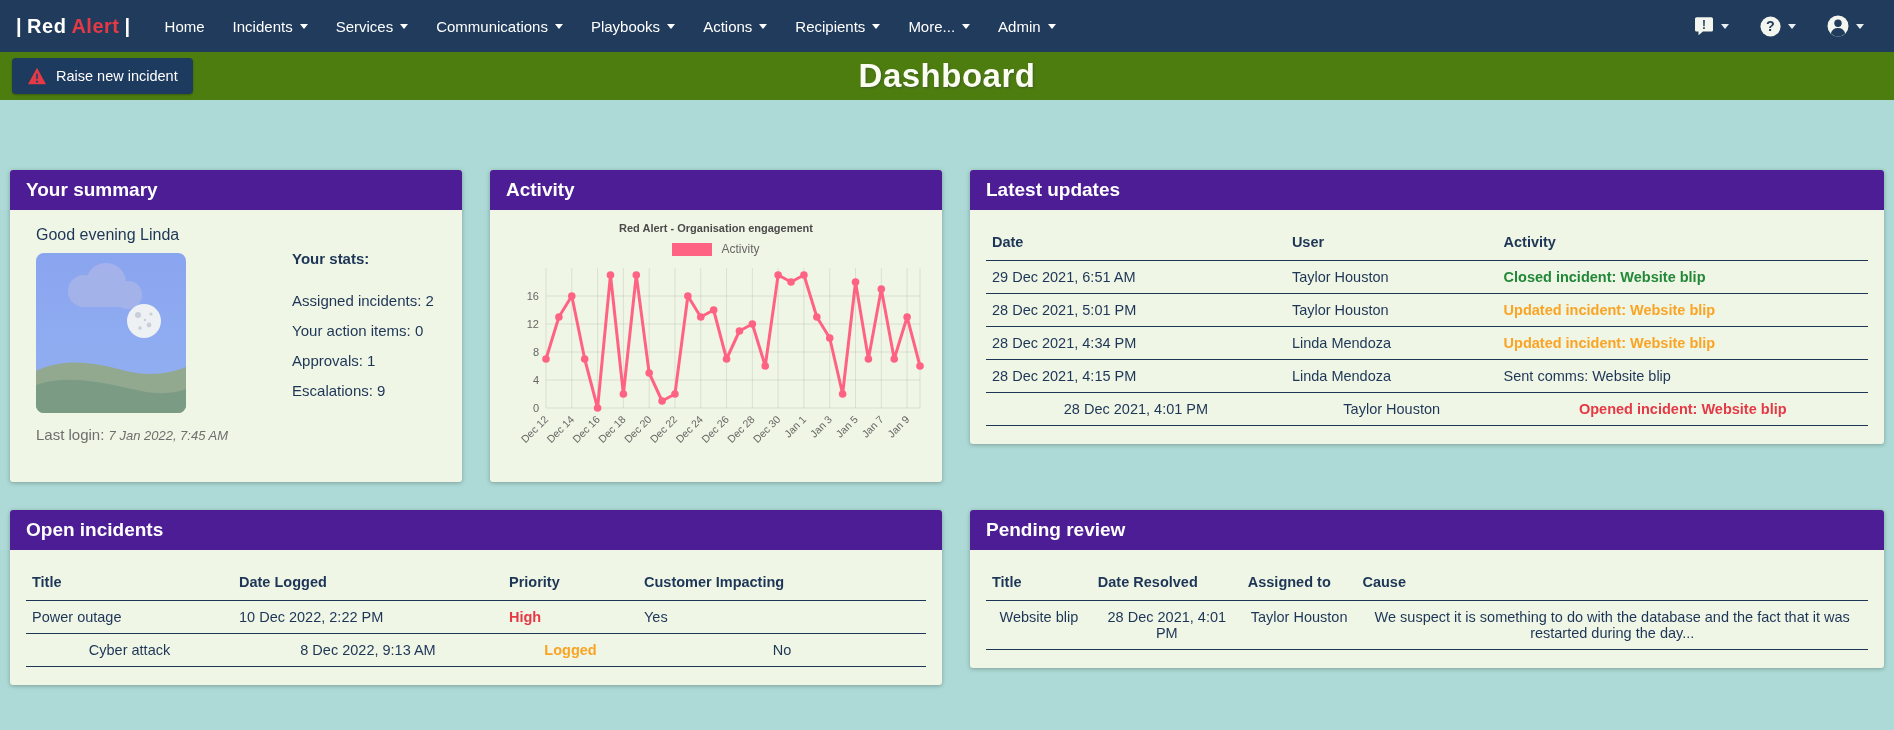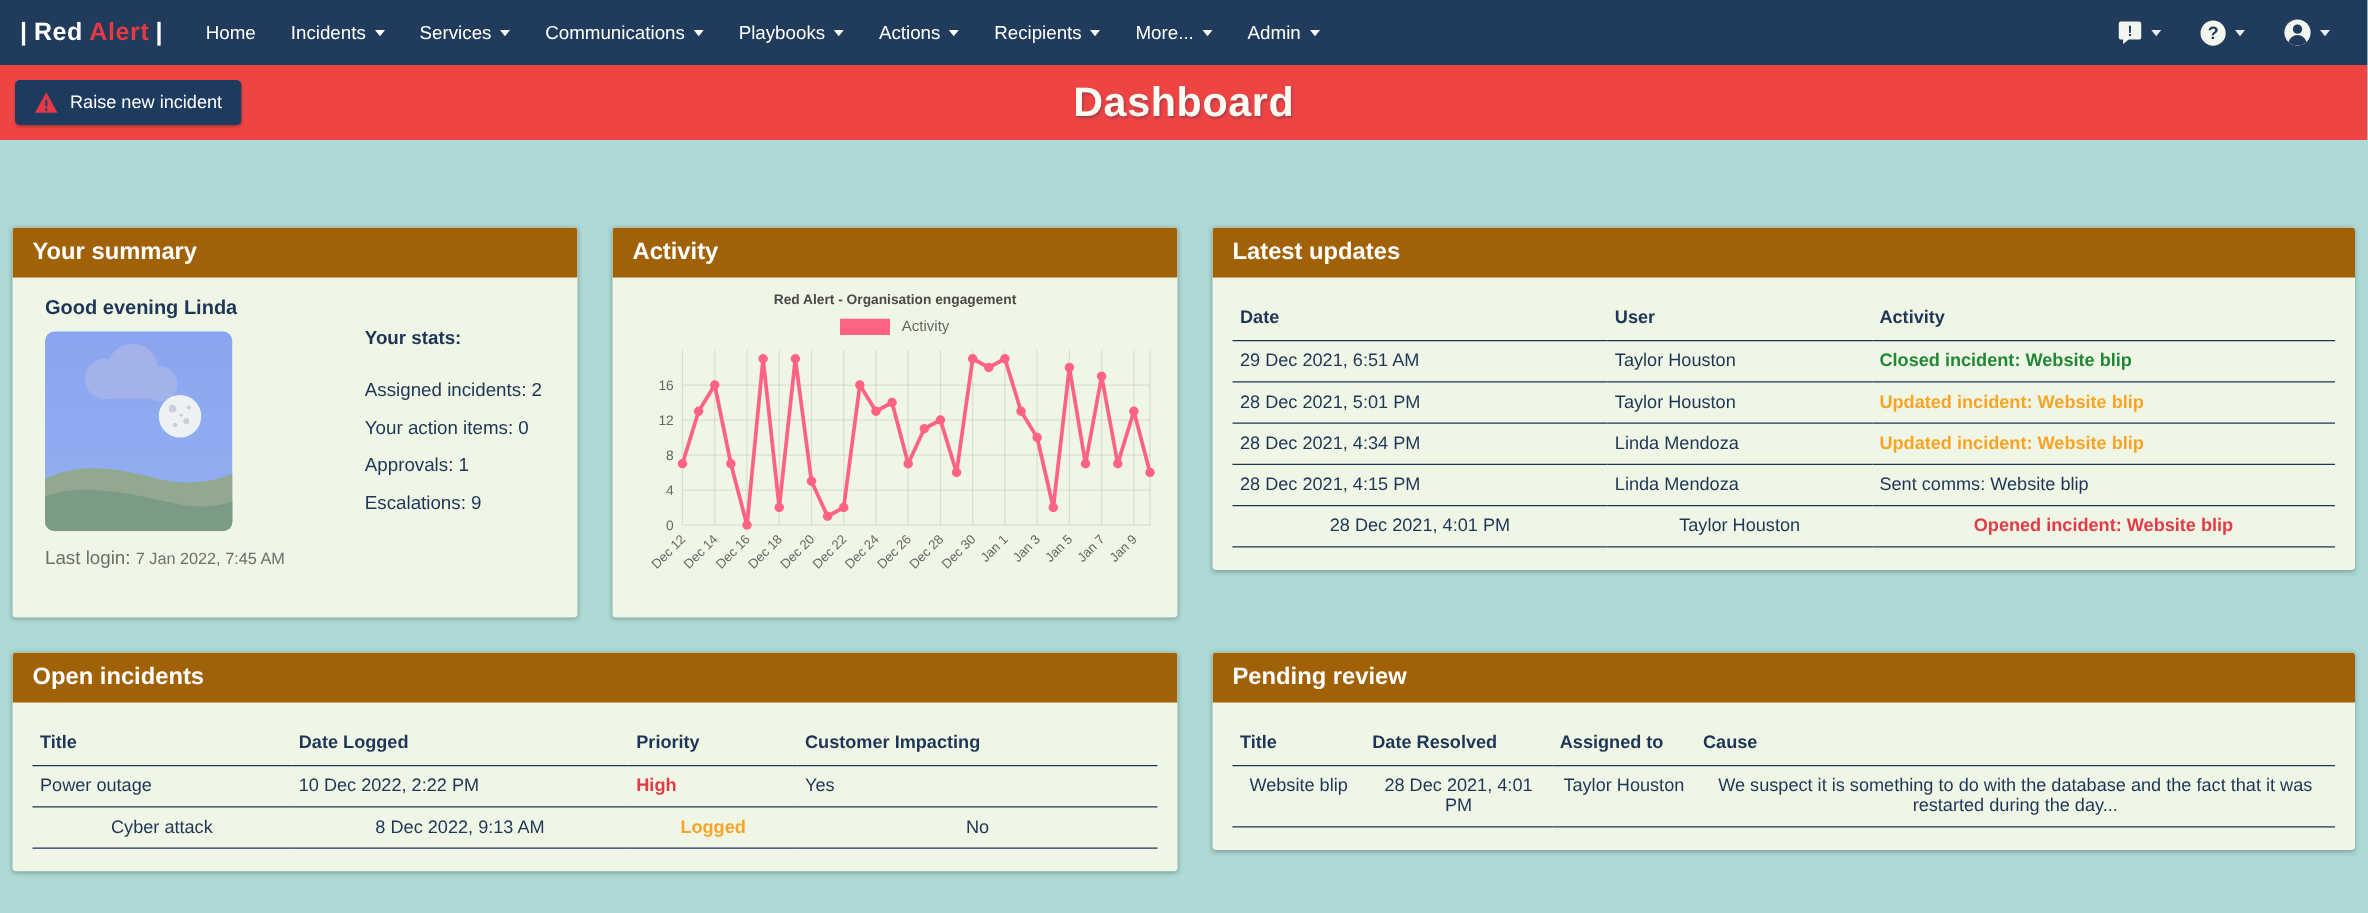--- a/index.html
+++ b/index.html
@@ -17,47 +17,47 @@
   }
   .brand { font-size:20px; font-weight:700; letter-spacing:.5px; display:flex; gap:5px; align-items:center; margin-right:22px; white-space:nowrap; }
   .brand .accent { color:#e63946; }
   .nav-menu { display:flex; align-items:center; gap:4px; }
   .nav-link { color:#fff; font-size:15px; padding:6px 12px; text-decoration:none; cursor:pointer; display:flex; align-items:center; white-space:nowrap; }
   .caret { display:inline-block; width:0; height:0; border-left:4.5px solid transparent; border-right:4.5px solid transparent; border-top:5px solid #fff; margin-left:7px; }
   .nav-right { margin-left:auto; display:flex; align-items:center; gap:30px; padding-right:14px; }
   .icon-drop { display:flex; align-items:center; cursor:pointer; }
   .icon-drop .caret { margin-left:6px; border-top-color:#e8eef2; }
   
-  .subheader { position:relative; height:60px; background:#ef4444; display:flex; align-items:center; }
+  .subheader { position:relative; height:48px; background:#4d7c0f; display:flex; align-items:center; }
   .page-title {
     position:absolute; left:0; right:0; text-align:center;
     font-size:33px; font-weight:700; color:#fbfdf2;
     text-shadow:1px 1px 2px rgba(40,40,90,.35); letter-spacing:.5px;
   }
   .raise-btn {
     position:absolute; left:12px; top:50%; transform:translateY(-50%);
     background:#1d3a5f; border:none; color:#fff; font-size:14.5px;
     font-family:inherit; padding:9px 15px; border-radius:4px; display:flex;
     align-items:center; gap:9px; cursor:pointer; box-shadow:0 1px 2px rgba(0,0,0,.25);
   }
   
   .main {
     margin:70px 10px 0; display:grid;
     grid-template-columns:452px 452px 1fr;
     column-gap:28px; row-gap:28px; align-items:start;
   }
   .card { background:#f0f6e5; border-radius:3px; box-shadow:0 1px 4px rgba(0,0,0,.28); overflow:hidden; }
-  .card-header { background:#a16207; color:#fff; font-weight:700; font-size:19px; padding:9px 16px; }
+  .card-header { background:#4c1d95; color:#fff; font-weight:700; font-size:19px; padding:9px 16px; }
   .span2 { grid-column:1 / 3; }
   
   .summary-body { display:flex; padding:16px 16px 16px 26px; min-height:272px; }
-  .greeting { font-size:16px; font-weight:700; color:#1d3557; margin-bottom:9px; }
+  .greeting { font-size:16px; font-weight:400; color:#1d3557; margin-bottom:9px; }
   .illustration { width:150px; height:160px; border-radius:8px; overflow:hidden; display:block; }
   .last-login { margin-top:13px; color:#6e6e6e; font-size:15px; }
-  .last-login .ll-value { font-size:13px; }
+  .last-login .ll-value { font-size:13px;font-style:italic; }
   .stats-col { margin-left:64px; padding-top:24px; }
   .stats-title { font-weight:700; font-size:15px; margin-bottom:25px; }
   .stat-item { font-size:15px; margin-bottom:13px; }
   
   .activity-body { padding:12px 10px 6px; min-height:272px; }
   .chart-title { text-align:center; font-size:11px; font-weight:700; color:#4a4a4a; margin-bottom:8px; }
   .chart-legend { display:flex; justify-content:center; align-items:center; gap:9px; margin-bottom:4px; }
   .legend-swatch { width:40px; height:13px; background:#ff6384; }
   .legend-label { font-size:12px; color:#666; }
   .grid-line { stroke:rgba(0,0,0,.09); stroke-width:1; }

